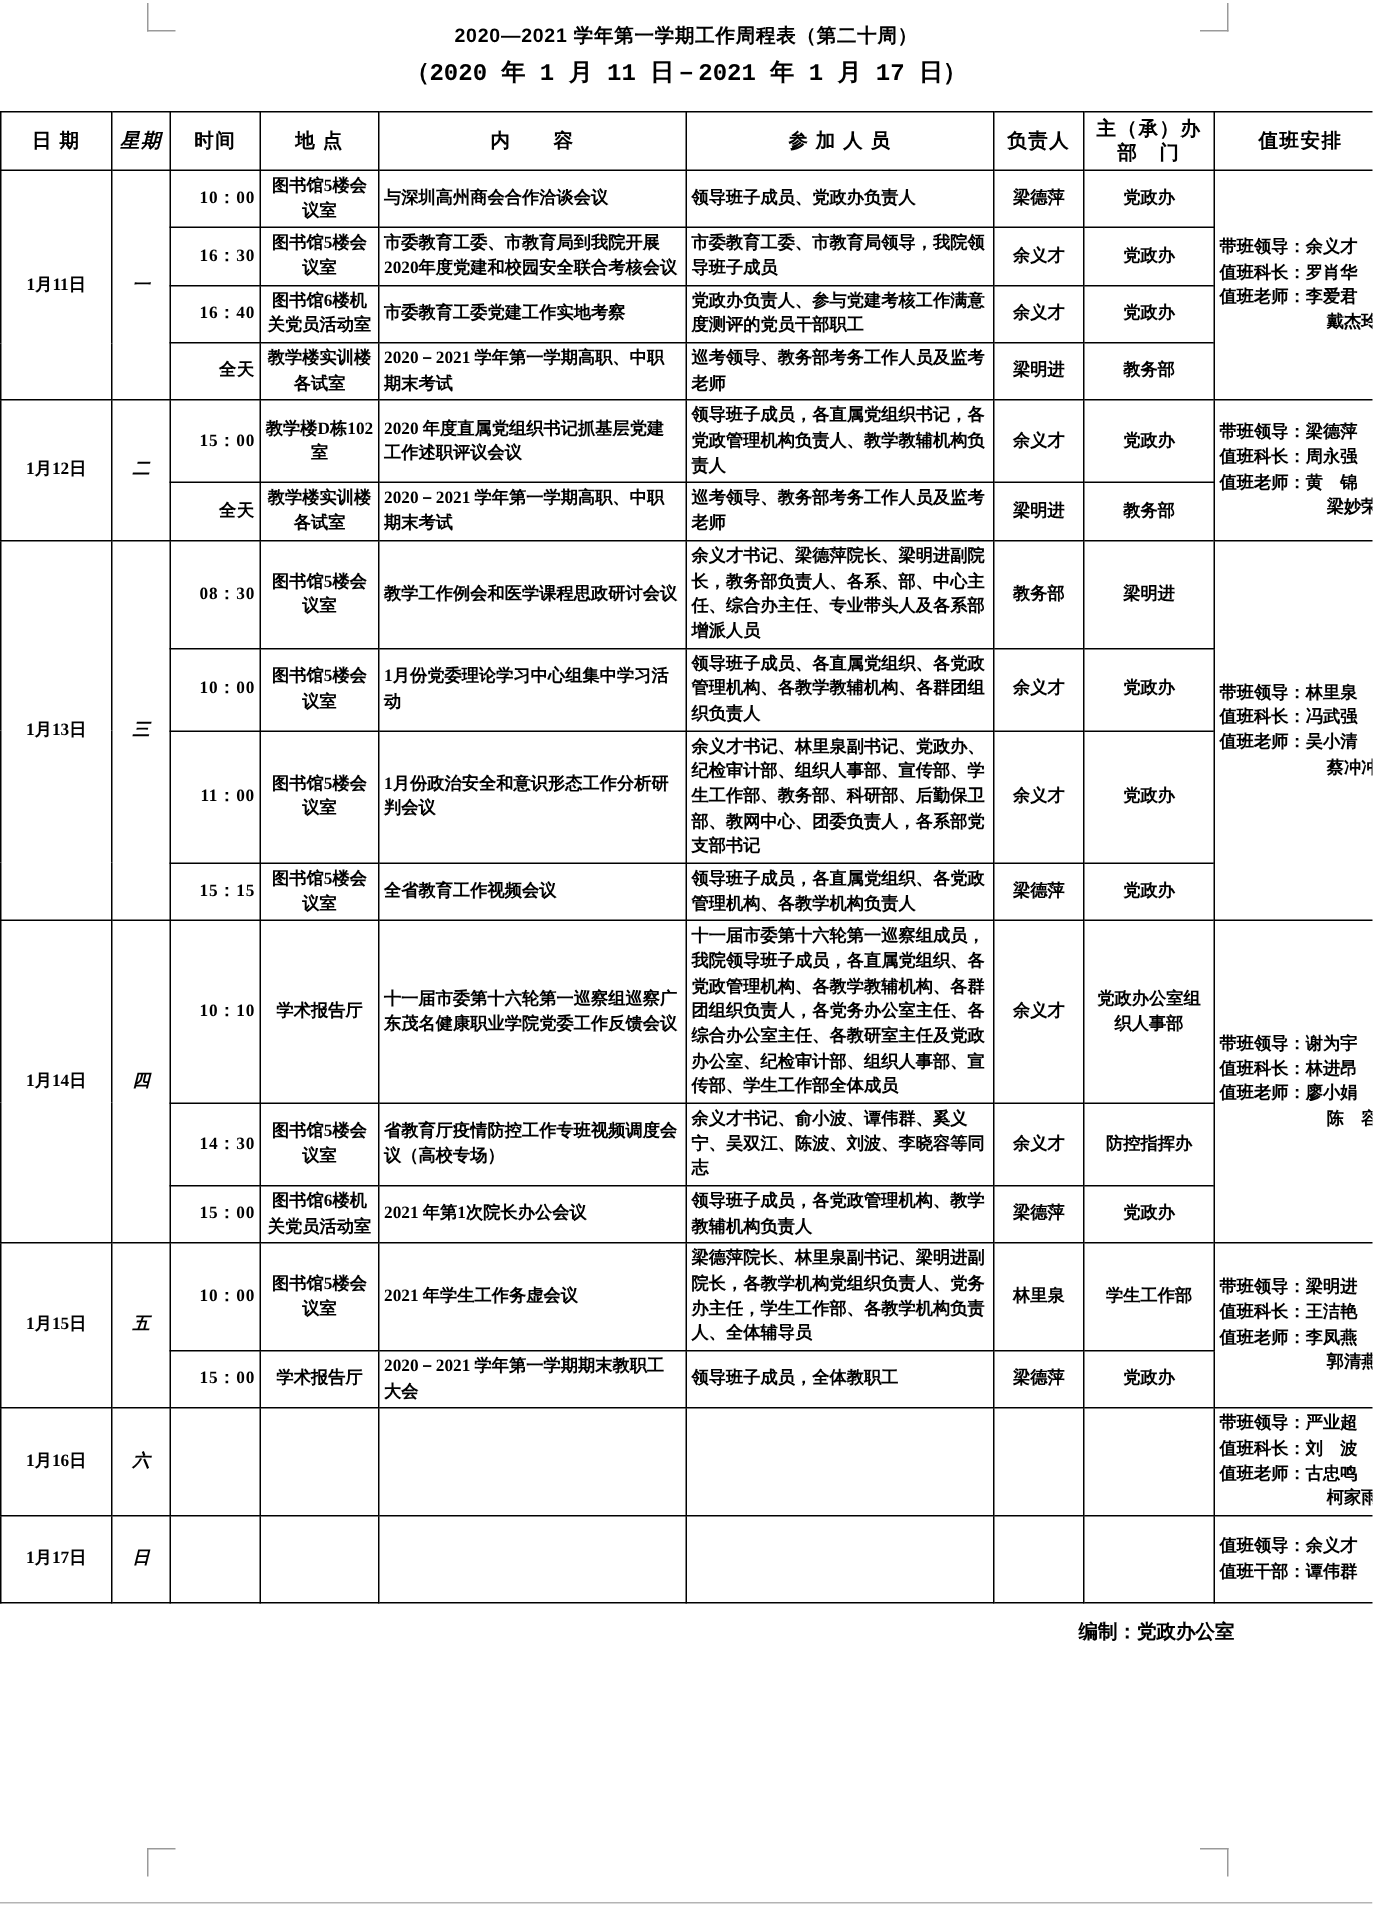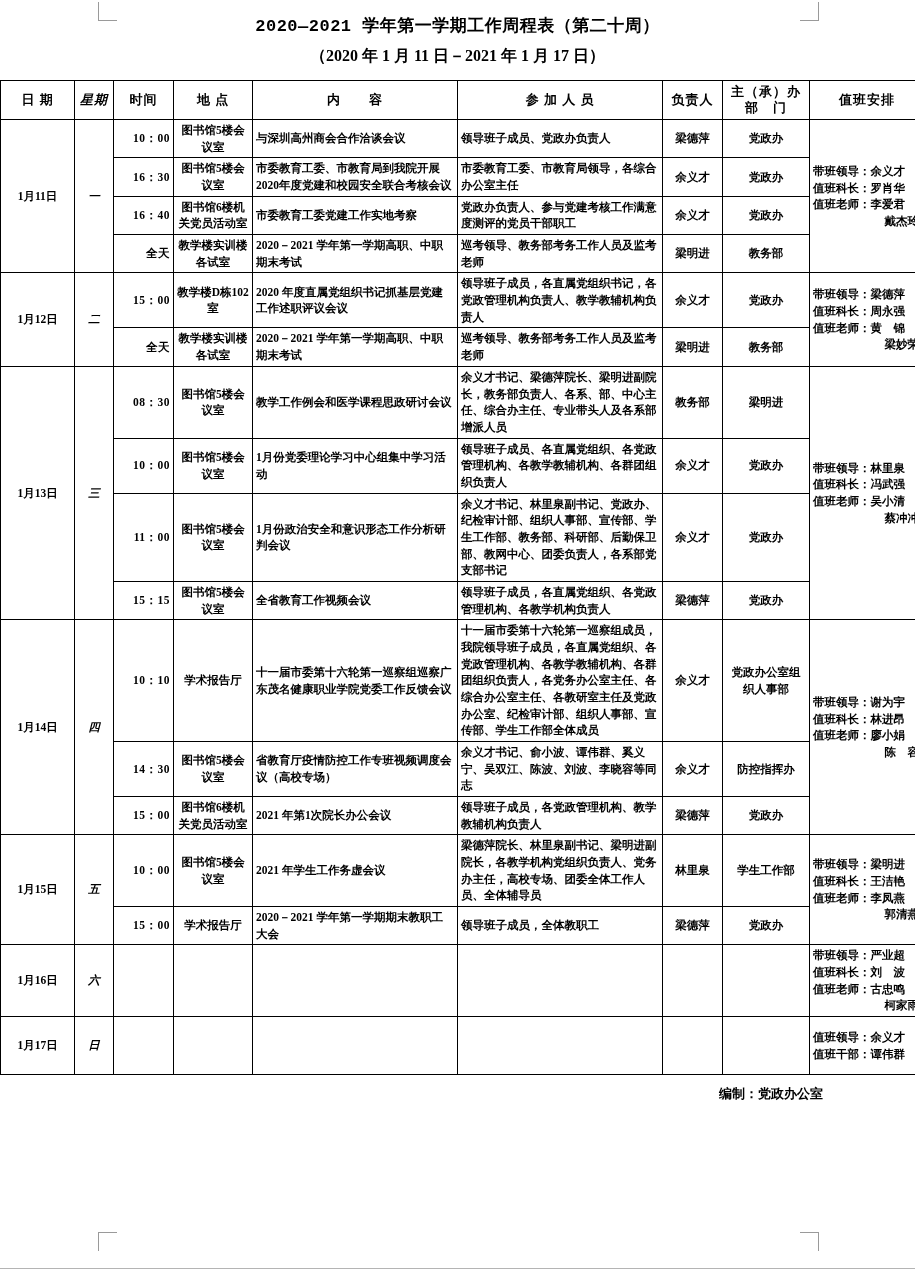--- a/index.html
+++ b/index.html
@@ -40,31 +40,32 @@
     height: 0;
     border-top: 1px solid #b4b4b4;
   }
   .edgeline.bottom { top: 1268px; }
 
   .titlewrap {
     padding-top: 14px;
     text-align: center;
   }
   .title-main {
-    font-size: 17px;
+    font-size: 13px;
     font-weight: bold;
     letter-spacing: 0.5px;
     line-height: 1.5;
-    font-family: Liberation Mono, monospace;
+    font-family: Liberation Sans, sans-serif;
   }
   .title-sub {
     font-size: 16px;
     font-weight: bold;
     line-height: 1.6;
     margin-top: 3px;
+    font-family: Liberation Mono, monospace;
   }
 
   table.sched {
     border-collapse: collapse;
     table-layout: fixed;
     margin: 12px auto 0 auto;
     width: 879px;
     font-size: 11.5px;
     font-weight: bold;
     font-family: "Liberation Serif", "DejaVu Serif", serif;
@@ -162,21 +163,21 @@
             <div class="duty-line">带班领导：余义才</div>
             <div class="duty-line">值班科长：罗肖华</div>
             <div class="duty-line">值班老师：李爱君</div>
             <div class="duty-line extra">戴杰玲</div>
           </td>
         </tr>
         <tr>
           <td class="c-time">16：30</td>
           <td class="c-place">图书馆5楼会议室</td>
           <td class="c-content">市委教育工委、市教育局到我院开展2020年度党建和校园安全联合考核会议</td>
-          <td class="c-people">市委教育工委、市教育局领导，各综合办公室主任</td>
+          <td class="c-people">市委教育工委、市教育局领导，我院领导班子成员</td>
           <td class="c-owner">余义才</td>
           <td class="c-dept">党政办</td>
         </tr>
         <tr>
           <td class="c-time">16：40</td>
           <td class="c-place">图书馆6楼机关党员活动室</td>
           <td class="c-content">市委教育工委党建工作实地考察</td>
           <td class="c-people">党政办负责人、参与党建考核工作满意度测评的党员干部职工</td>
           <td class="c-owner">余义才</td>
           <td class="c-dept">党政办</td>
@@ -284,21 +285,21 @@
           <td class="c-people">领导班子成员，各党政管理机构、教学教辅机构负责人</td>
           <td class="c-owner">梁德萍</td>
           <td class="c-dept">党政办</td>
         </tr>
         <tr>
           <td class="c-date" rowspan="2">1月15日</td>
           <td class="c-weekday" rowspan="2">五</td>
           <td class="c-time">10：00</td>
           <td class="c-place">图书馆5楼会议室</td>
           <td class="c-content">2021 年学生工作务虚会议</td>
-          <td class="c-people">梁德萍院长、林里泉副书记、梁明进副院长，各教学机构党组织负责人、党务办主任，高校专场、团委全体工作人员、全体辅导员</td>
+          <td class="c-people">梁德萍院长、林里泉副书记、梁明进副院长，各教学机构党组织负责人、党务办主任，学生工作部、各教学机构负责人、全体辅导员</td>
           <td class="c-owner">林里泉</td>
           <td class="c-dept">学生工作部</td>
           <td class="c-duty duty-cell" rowspan="2">
             <div class="duty-line">带班领导：梁明进</div>
             <div class="duty-line">值班科长：王洁艳</div>
             <div class="duty-line">值班老师：李凤燕</div>
             <div class="duty-line extra">郭清燕</div>
           </td>
         </tr>
         <tr>

